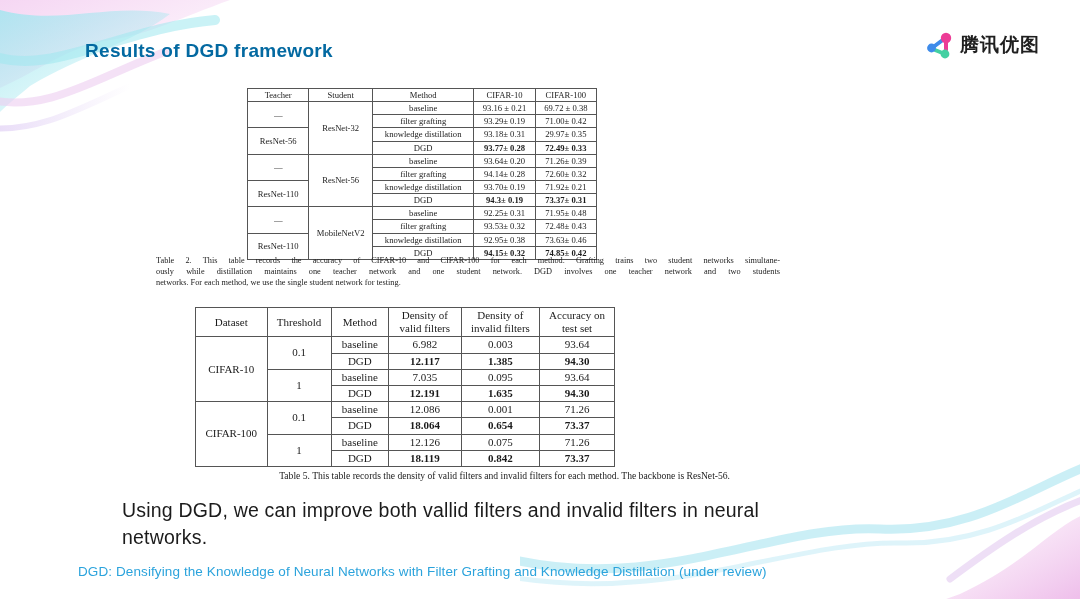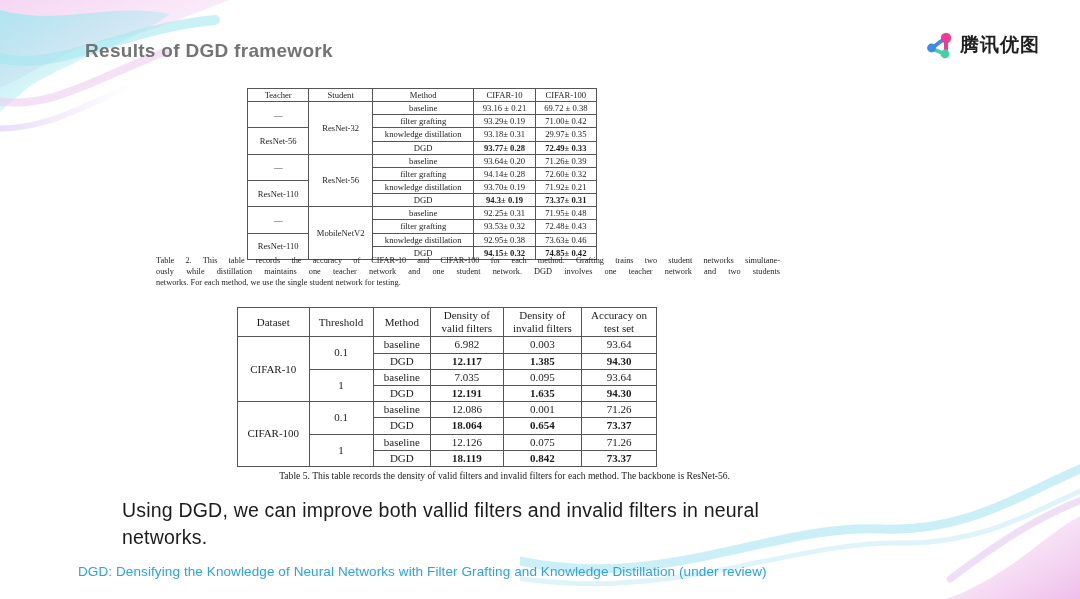--- a/index.html
+++ b/index.html
@@ -6,21 +6,21 @@
   body{
     width:1080px;height:599px;position:relative;overflow:hidden;
     background:#ffffff;font-family:"Liberation Sans",sans-serif;color:#1a1a1a;
   }
   .deco{position:absolute;pointer-events:none;}
   .deco-tl{top:0;left:0;}
   .deco-br{bottom:0;right:0;}
 
   .slide-title{
     position:absolute;left:85px;top:40px;
-    font-size:19px;font-weight:bold;letter-spacing:.3px;color:#737373;
+    font-size:19px;font-weight:bold;letter-spacing:.3px;color:#0369a1;
   }
   .logo{position:absolute;top:31px;right:40px;display:flex;align-items:center;gap:7px;}
   .logo-text{font-size:19px;font-weight:bold;color:#1f1f1f;letter-spacing:1px;}
 
   
   .t2-wrap{position:absolute;left:247px;top:88px;}
   table{border-collapse:collapse;font-family:"Liberation Serif",serif;color:#1b1b1b;}
   .t2{width:350px;font-size:8.6px;}
   .t2 th,.t2 td{border:1px solid #555;text-align:center;vertical-align:middle;padding:1px 2px;line-height:1.18;}
   .t2 th{font-weight:normal;}
@@ -33,21 +33,21 @@
 
   .caption2{
     position:absolute;left:156px;top:256px;width:624px;
     font-family:"Liberation Serif",serif;font-size:8.3px;line-height:1.32;color:#222;
   }
   .caption2 .jline{text-align:justify;text-align-last:justify;}
   .cap-label{}
 
   
   .t5-wrap{position:absolute;left:195px;top:307px;}
-  .t5{width:420px;font-size:11px;margin-left:42px;}
+  .t5{width:420px;font-size:11px;}
   .t5 th,.t5 td{border:1px solid #555;text-align:center;vertical-align:middle;padding:1px 3px;line-height:1.2;}
   .t5 th{font-weight:normal;}
   .t5 .c-dataset{width:76px;}
   .t5 .c-threshold{width:62px;}
   .t5 .c-method{width:56px;}
   .t5 .c-valid{width:78px;}
   .t5 .c-invalid{width:86px;}
   .t5 .c-acc{width:78px;}
 
   .caption5{

